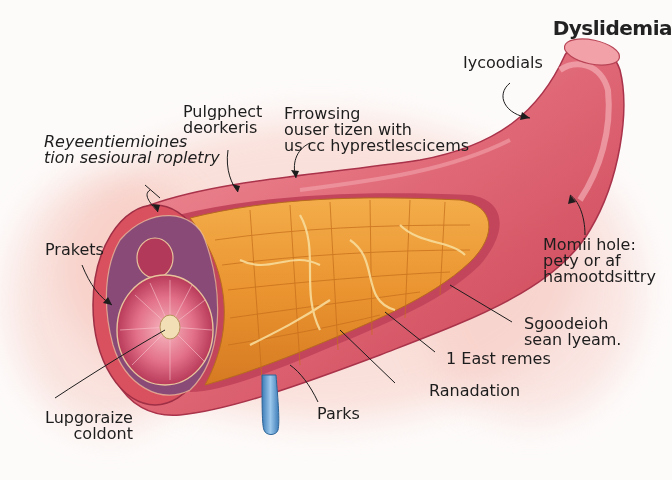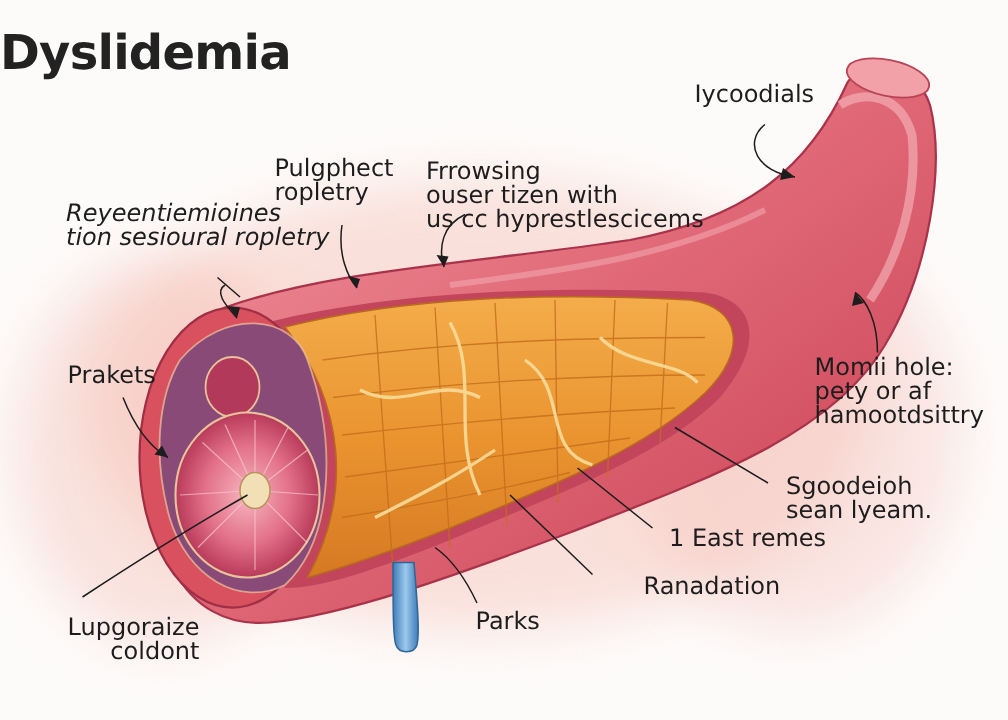--- a/index.html
+++ b/index.html
@@ -1,19 +1,19 @@
 <!DOCTYPE html>
 <html><head>
 <meta charset="utf-8">
 <style>
   html,body{margin:0;padding:0;}
   body{width:672px;height:480px;position:relative;overflow:hidden;background:#fdfbfa;font-family:"Liberation Sans",sans-serif;}
   .wash{position:absolute;border-radius:50%;filter:blur(18px);}
   svg.art{position:absolute;left:0;top:0;}
-  .title{position:absolute;left:0;width:672px;top:16px;text-align:left;font-family:"DejaVu Sans",sans-serif;font-weight:bold;font-size:32px;color:#222;letter-spacing:-0.5px;}
+  .title{position:absolute;left:0;width:672px;top:16px;text-align:right;font-family:"DejaVu Sans",sans-serif;font-weight:bold;font-size:20px;color:#222;letter-spacing:-0.5px;}
   .label{position:absolute;font-family:"DejaVu Sans",sans-serif;font-size:16px;line-height:16px;color:#1d1d1d;white-space:nowrap;}
   .label span{display:block;}
 </style>
 </head>
 <body>
 
 <div class="wash" style="left:60px;top:120px;width:520px;height:300px;background:rgba(246,190,180,0.45);"></div>
 <div class="wash" style="left:10px;top:170px;width:200px;height:260px;background:rgba(244,180,170,0.35);"></div>
 <div class="wash" style="left:420px;top:160px;width:220px;height:260px;background:rgba(246,196,188,0.40);"></div>
 
@@ -130,21 +130,21 @@
 </svg>
 
 <div class="title">Dyslidemia</div>
 
 <div class="label" style="left:463px;top:55px;">
   <span>Iycoodials</span>
 </div>
 
 <div class="label" style="left:183px;top:104px;">
   <span>Pulgphect</span>
-  <span>ropletry</span>
+  <span>deorkeris</span>
 </div>
 
 <div class="label" style="left:284px;top:106px;">
   <span>Frrowsing</span>
   <span>ouser tizen with</span>
   <span>us cc hyprestlescicems</span>
 </div>
 
 <div class="label" style="left:44px;top:134px;font-style:italic;">
   <span>Reyeentiemioines</span>

